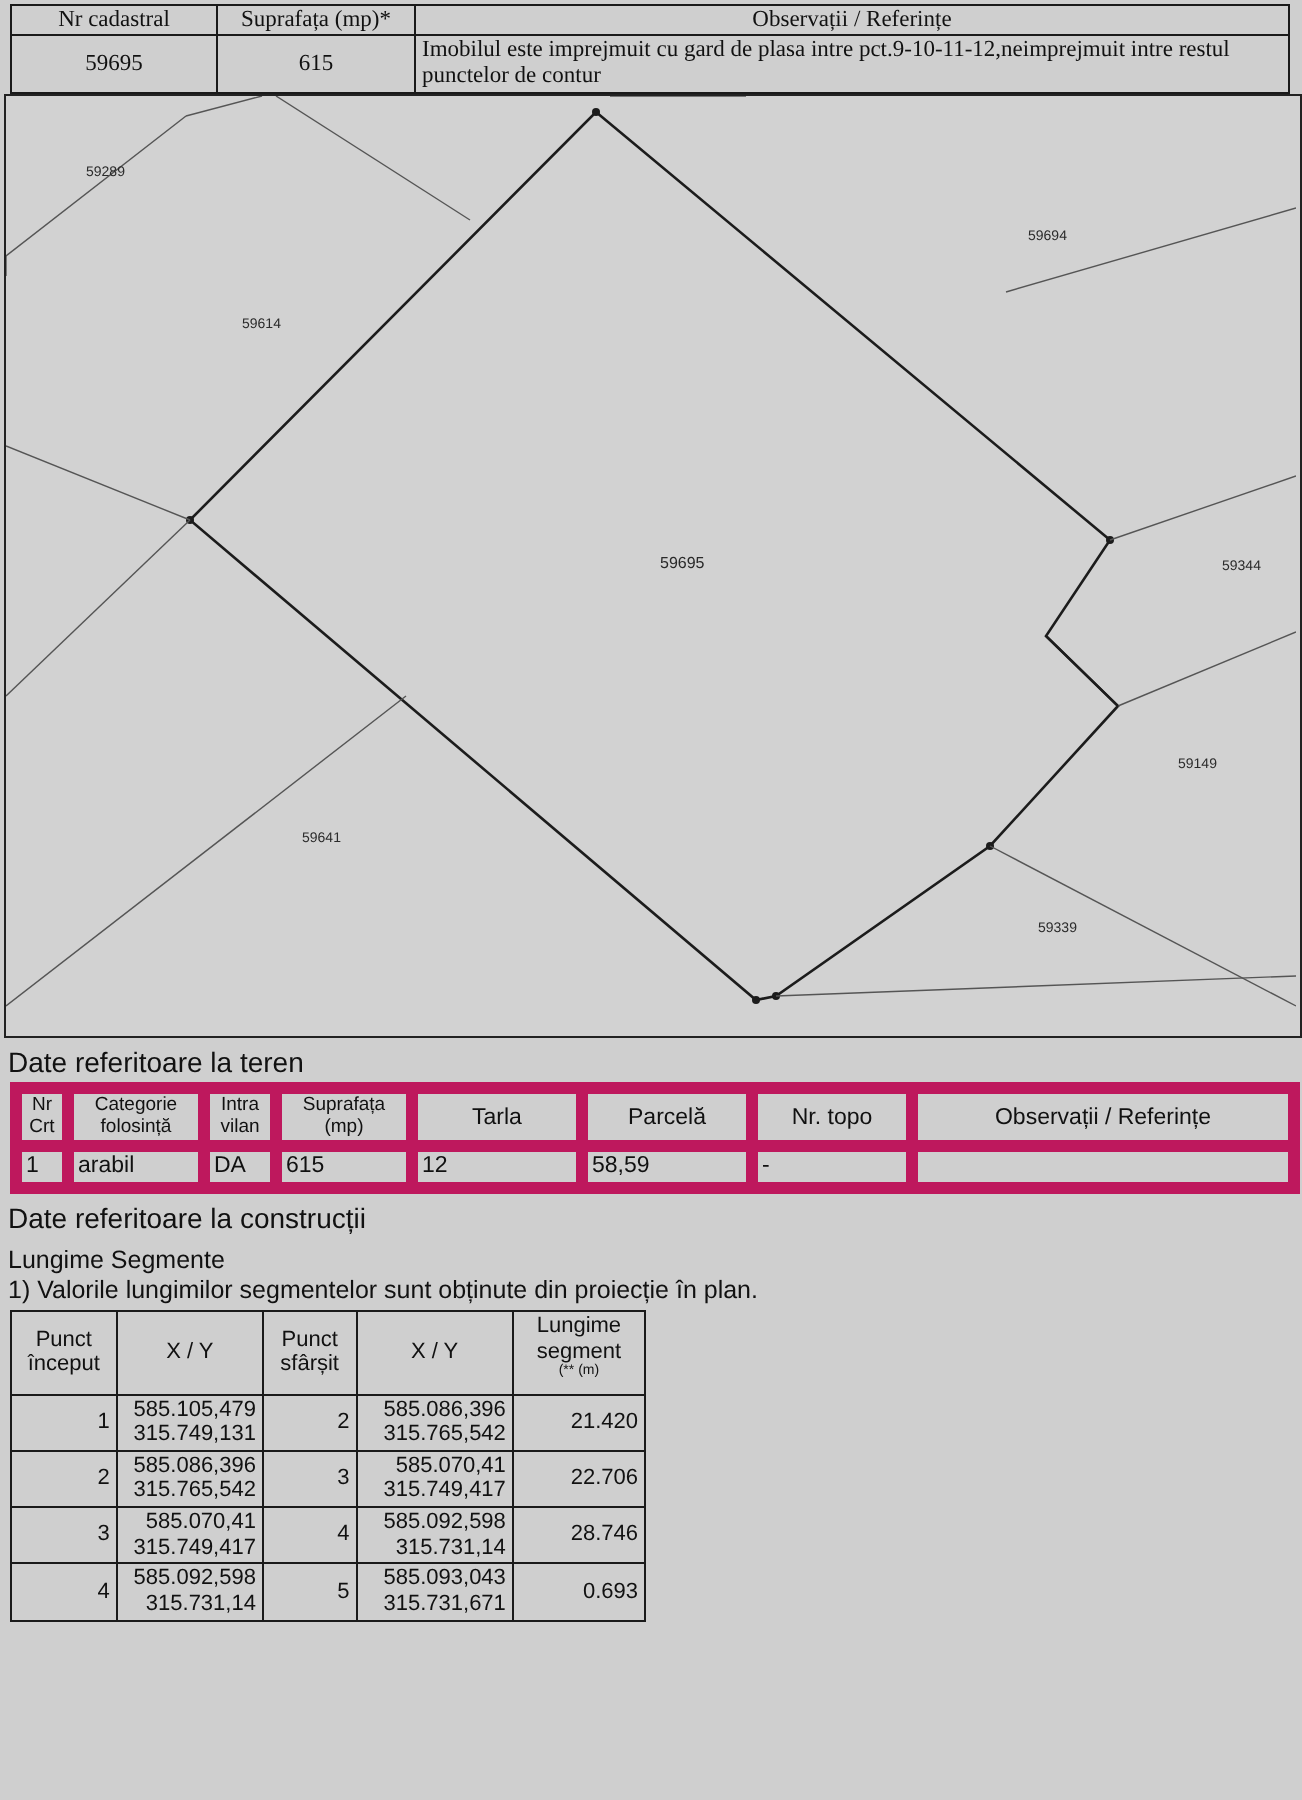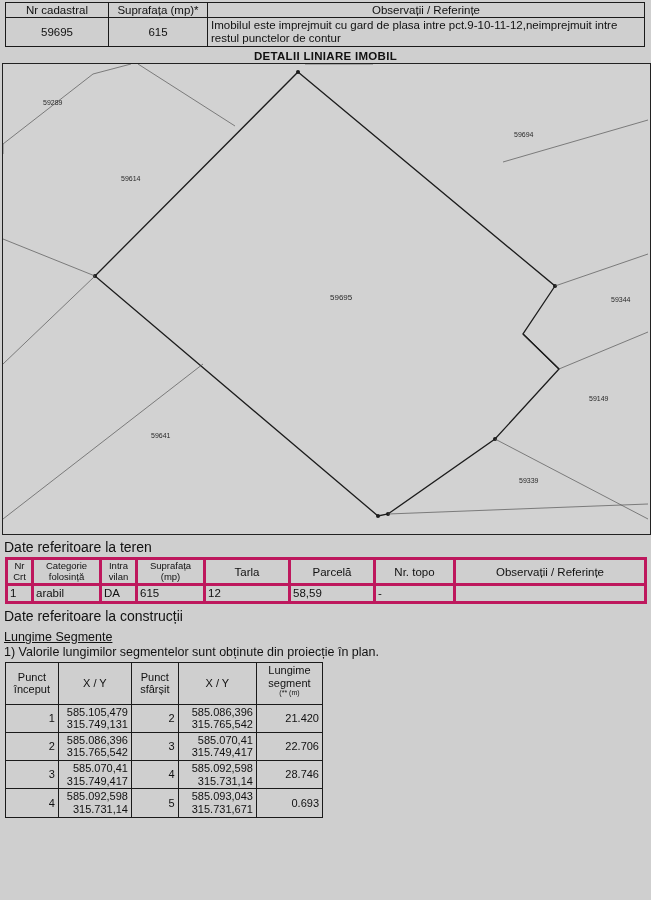--- a/index.html
+++ b/index.html
@@ -26,20 +26,21 @@
     border-collapse: collapse;
     width: 639px;
     margin: 2px 0 0 5px;
     table-layout: fixed;
   }
   table.cad td, table.cad th {
     border: 1px solid #1a1a1a;
     font-size: 11.5px;
     padding: 1px 3px;
     vertical-align: middle;
+    font-family: Liberation Serif, serif;
   }
   .c-head {
     text-align: center;
     font-weight: normal;
   }
   .c-val {
     text-align: center;
   }
   .obs-text {
     font-size: 11px;
@@ -86,33 +87,32 @@
   }
 
   
   table.teren {
     border-collapse: collapse;
     width: 639px;
     margin: 0 0 0 5px;
     table-layout: fixed;
   }
   table.teren td, table.teren th {
-    border: 3px solid #be185d;
+    border: 6px solid #be185d;
     font-size: 11.5px;
     padding: 1px 2px;
     font-weight: normal;
     line-height: 1.1;
   }
   table.teren th.small { font-size: 9.5px; }
 
   
   .lung-head {
     font-size: 12.5px;
     margin: 6px 0 0 4px;
-    text-decoration: underline;
   }
   .lung-sub {
     font-size: 12.5px;
     margin: 1px 0 3px 4px;
   }
   table.seg {
     border-collapse: collapse;
     width: 318px;
     margin-left: 5px;
     table-layout: fixed;
@@ -149,21 +149,20 @@
     </tr>
     <tr>
       <td class="c-val">59695</td>
       <td class="c-val">615</td>
       <td class="obs-text">Imobilul este imprejmuit cu gard de plasa intre pct.9-10-11-12,neimprejmuit intre restul punctelor de contur</td>
     </tr>
   </tbody>
     </table>
 
 
-  <div class="detalii-title">DETALII LINIARE IMOBIL</div>
 
   <div class="plan-box">
     <svg width="645" height="468" viewBox="0 0 645 468">
 
       <polygon points="295,8 552,222 520,270 556,305 492,375 385,450 375,452 92,212" fill="none" stroke="#1c1c1c" stroke-width="1.3"></polygon>
 
       <circle cx="295" cy="8" r="2" fill="#1c1c1c"></circle>
       <circle cx="552" cy="222" r="2" fill="#1c1c1c"></circle>
       <circle cx="492" cy="375" r="2" fill="#1c1c1c"></circle>
       <circle cx="385" cy="450" r="2" fill="#1c1c1c"></circle>

